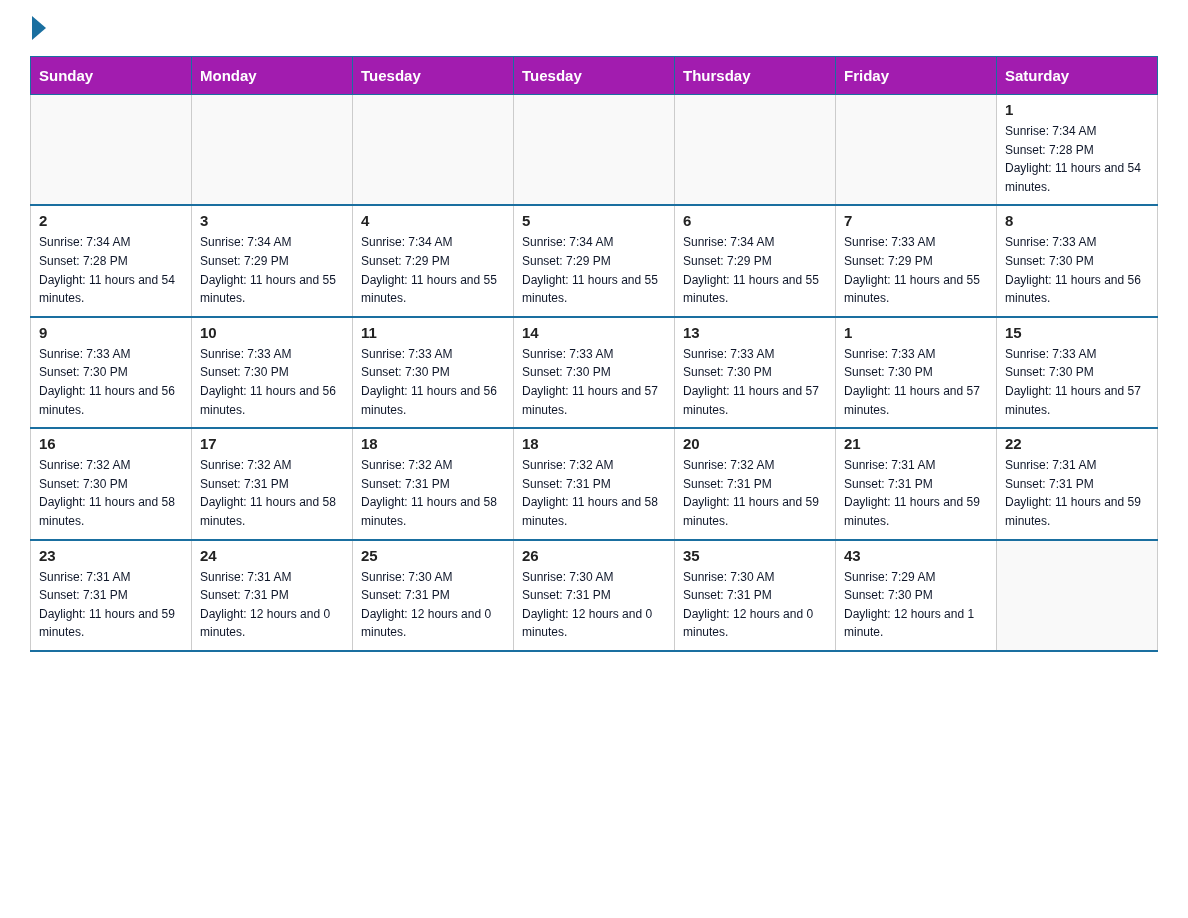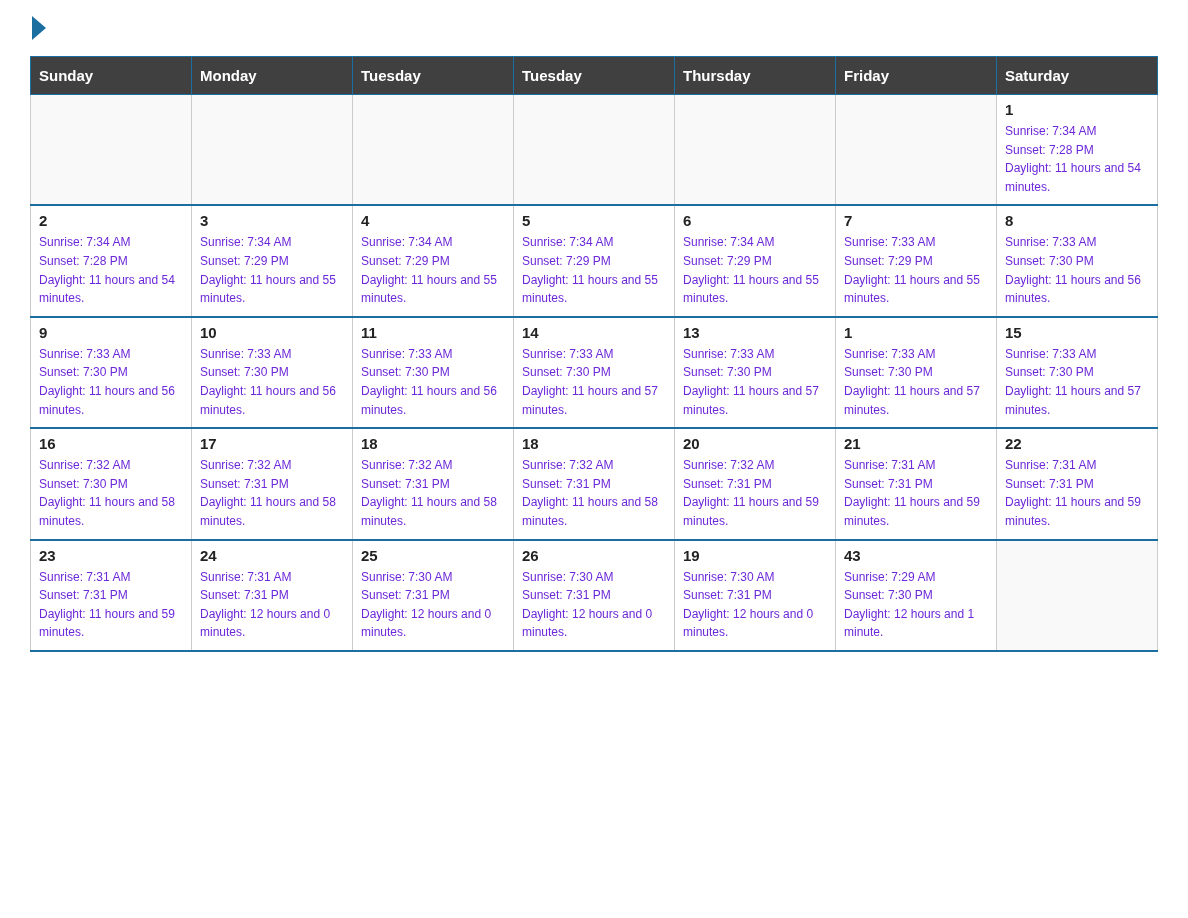--- a/index.html
+++ b/index.html
@@ -57,21 +57,21 @@
     .location-title {
       font-size: 20px;
       color: #333;
       margin-top: 4px;
     }
     table {
       width: 100%;
       border-collapse: collapse;
     }
     thead th {
-      background-color: #404040;
+      background-color: #a21caf;
       color: #fff;
       font-size: 15px;
       font-weight: bold;
       padding: 10px 8px;
       text-align: left;
       border: 1px solid #1a6fa0;
     }
     tbody td {
       vertical-align: top;
       padding: 6px 8px 8px 8px;
@@ -83,21 +83,21 @@
     }
     .day-number {
       font-size: 15px;
       font-weight: bold;
       color: #222;
       margin-bottom: 4px;
       display: block;
     }
     .day-info {
       font-size: 12px;
-      color: #6d28d9;
+      color: #0f172a;
       line-height: 1.55;
     }
     tbody tr {
       border-bottom: 2px solid #1a6fa0;
     }
     tbody td.empty {
       background: #f9f9f9;
     }
   </style>
 </head>
@@ -243,21 +243,21 @@
         </td>
         <td>
           <span class="day-number">25</span>
           <div class="day-info">Sunrise: 7:30 AM<br>Sunset: 7:31 PM<br>Daylight: 12 hours and 0 minutes.</div>
         </td>
         <td>
           <span class="day-number">26</span>
           <div class="day-info">Sunrise: 7:30 AM<br>Sunset: 7:31 PM<br>Daylight: 12 hours and 0 minutes.</div>
         </td>
         <td>
-          <span class="day-number">19</span>
+          <span class="day-number">35</span>
           <div class="day-info">Sunrise: 7:30 AM<br>Sunset: 7:31 PM<br>Daylight: 12 hours and 0 minutes.</div>
         </td>
         <td>
           <span class="day-number">43</span>
           <div class="day-info">Sunrise: 7:29 AM<br>Sunset: 7:30 PM<br>Daylight: 12 hours and 1 minute.</div>
         </td>
         <td class="empty"></td>
       </tr>
     </tbody>
 </table>

